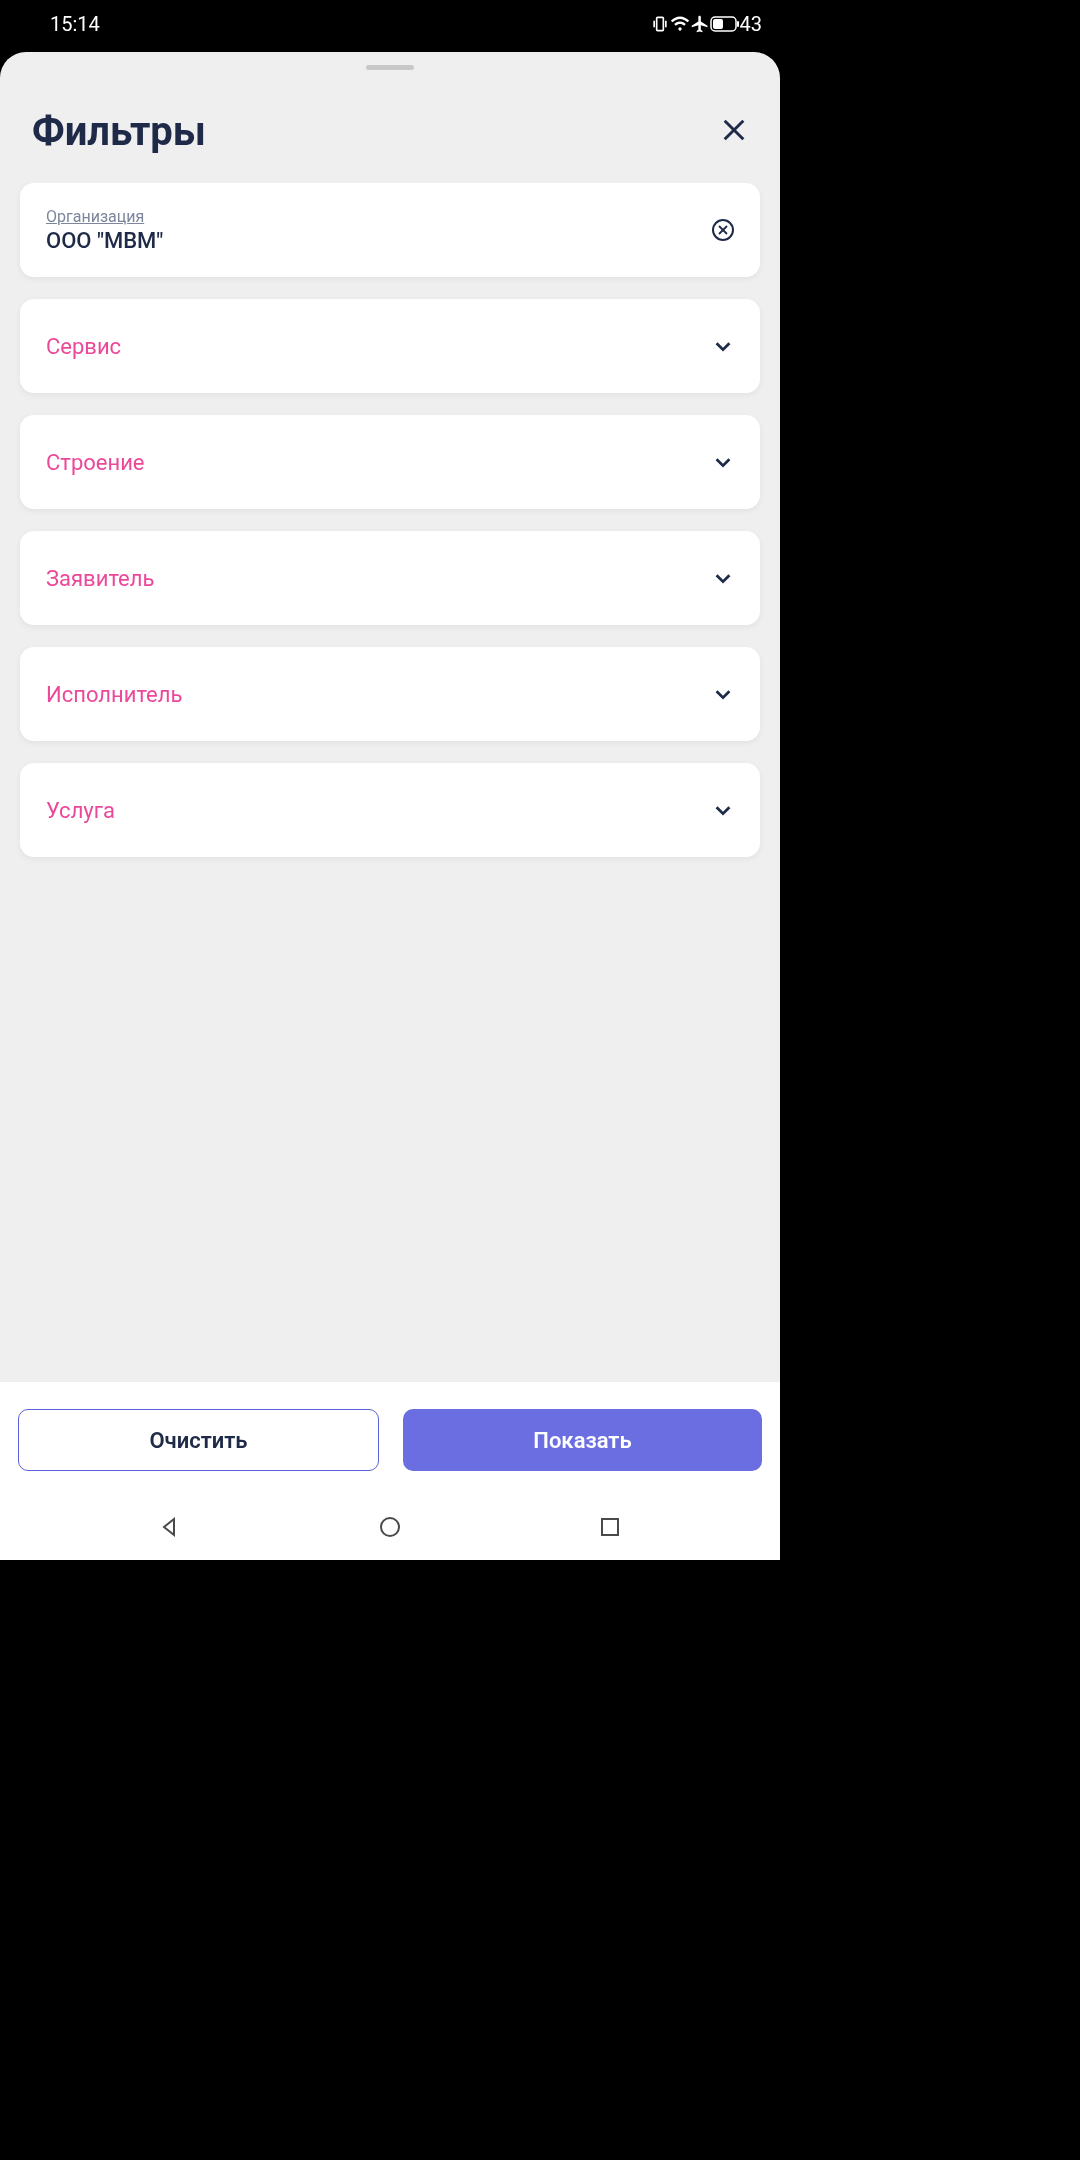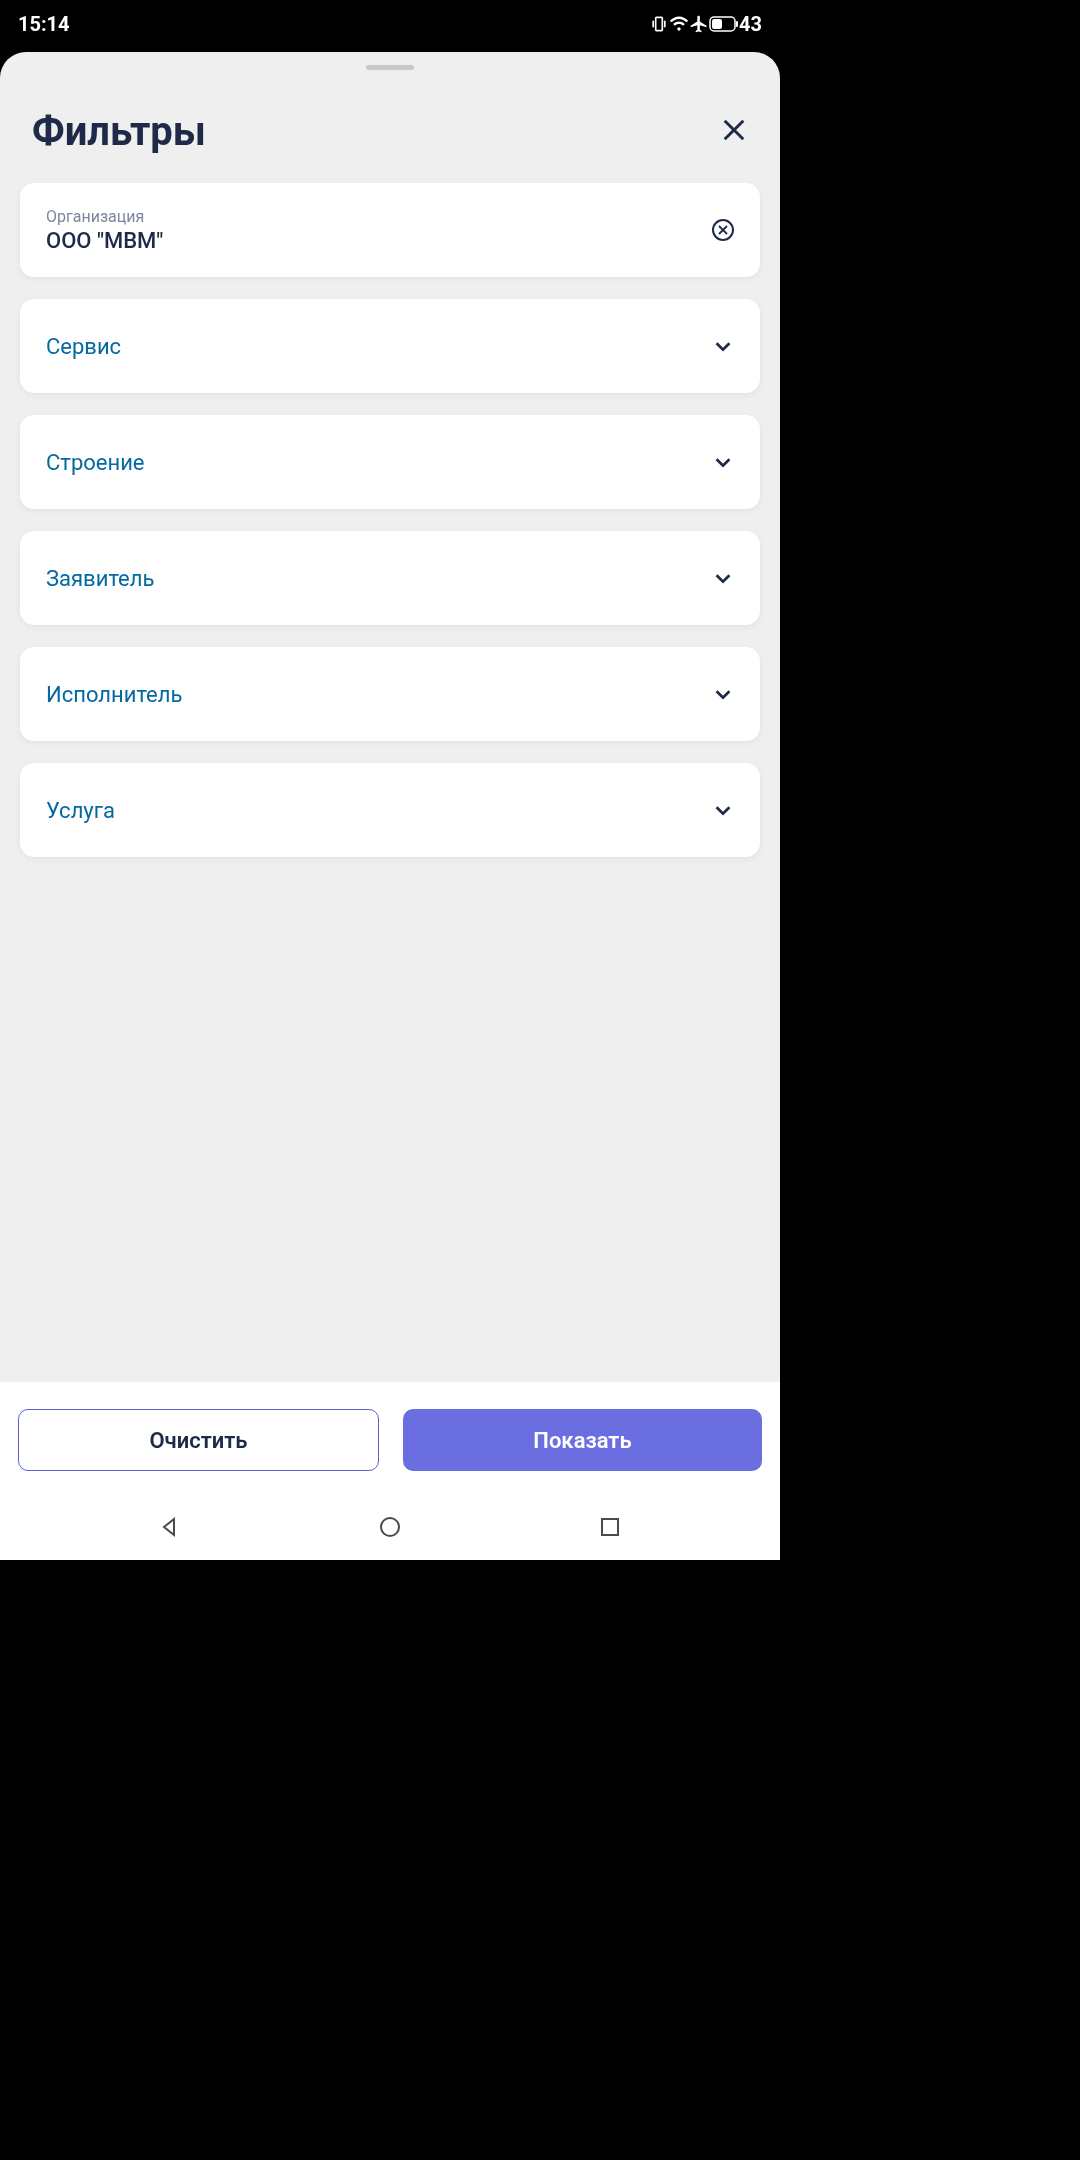--- a/index.html
+++ b/index.html
@@ -17,21 +17,22 @@
     }
     .status-bar {
       height: 48px;
       background: #000;
       color: #fff;
       display: flex;
       justify-content: space-between;
       align-items: center;
       padding: 0 18px;
       font-size: 20px;
-      font-weight: 700;
+      font-weight: 400;
+      margin-left: 32px;
     }
     .status-right {
       display: flex;
       align-items: center;
     }
     .status-icon {
       display: inline-flex;
       align-items: center;
     }
     .sheet-backdrop {
@@ -103,29 +104,30 @@
       min-height: 94px;
     }
     .card-content {
       display: flex;
       flex-direction: column;
       gap: 2px;
     }
     .card-label-small {
       font-size: 16px;
       color: #7d869c;
+      text-decoration: underline;
     }
     .card-value {
       font-size: 22px;
       color: #1e2a47;
       font-weight: 500;
     }
     .card-label-large {
       font-size: 22px;
-      color: #0369a1;
+      color: #ec4899;
     }
     .clear-field-icon {
       width: 22px;
       height: 22px;
       border: 2px solid #1e2a47;
       border-radius: 50%;
       display: flex;
       align-items: center;
       justify-content: center;
       flex-shrink: 0;

